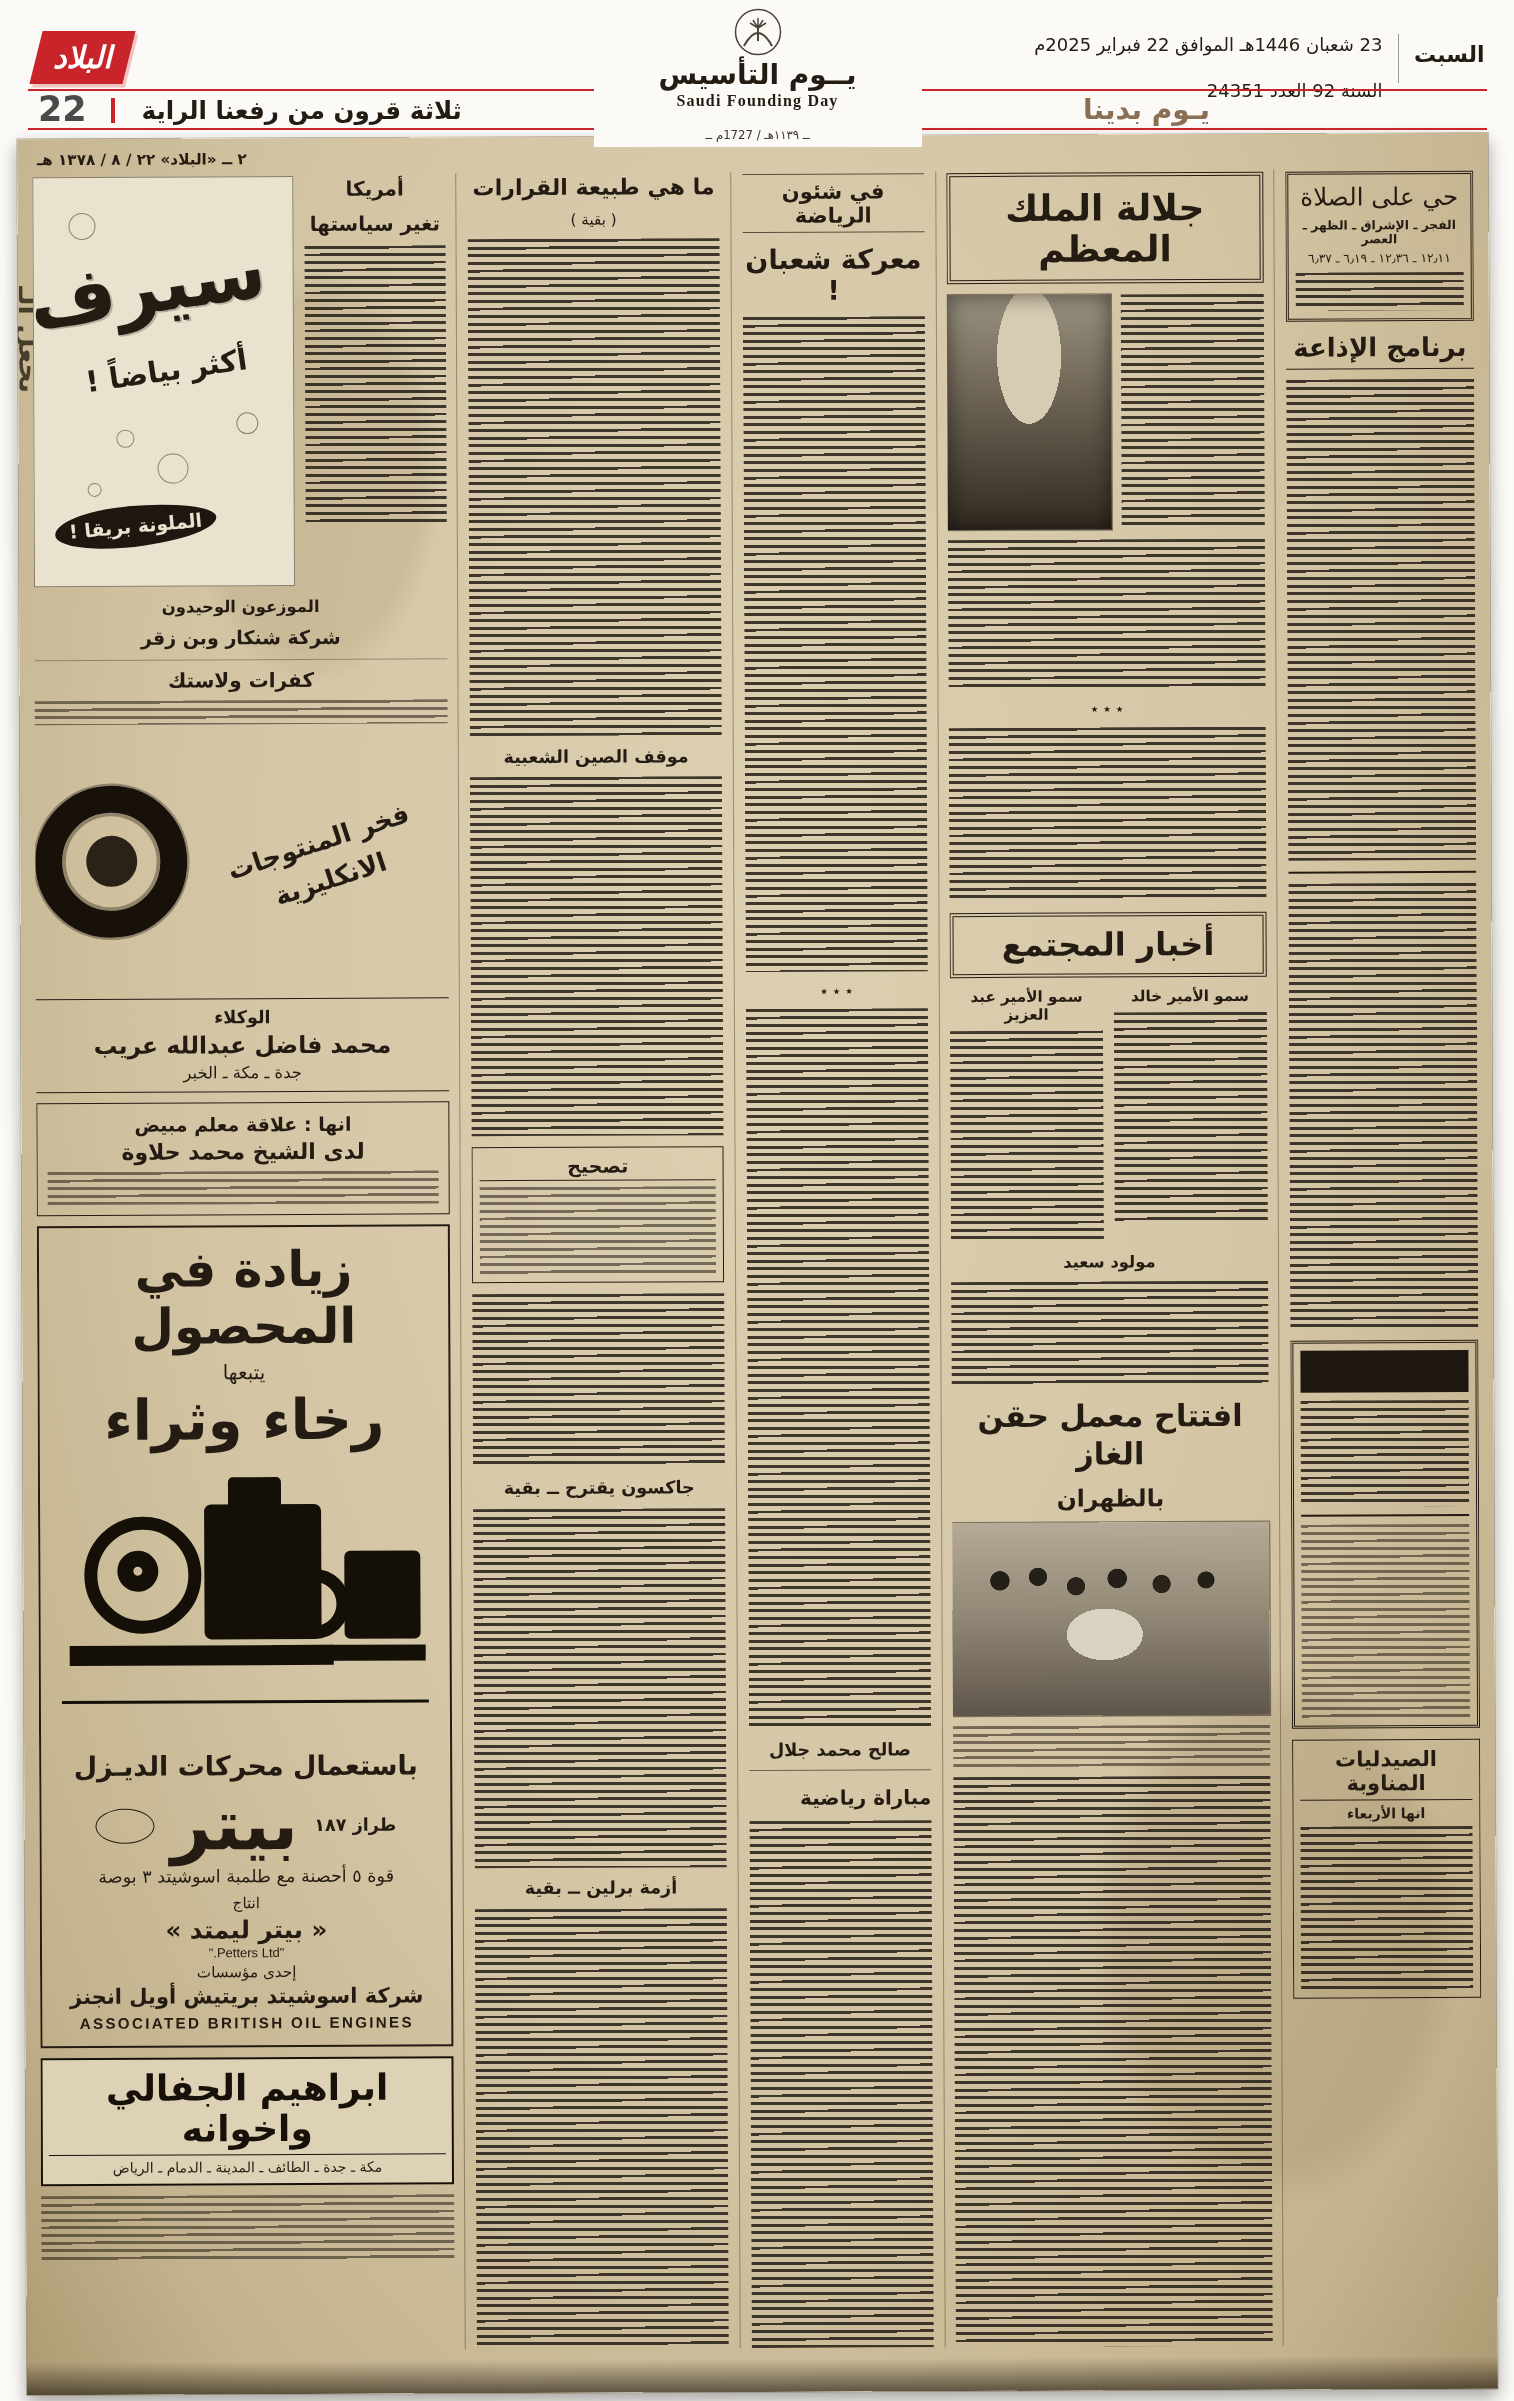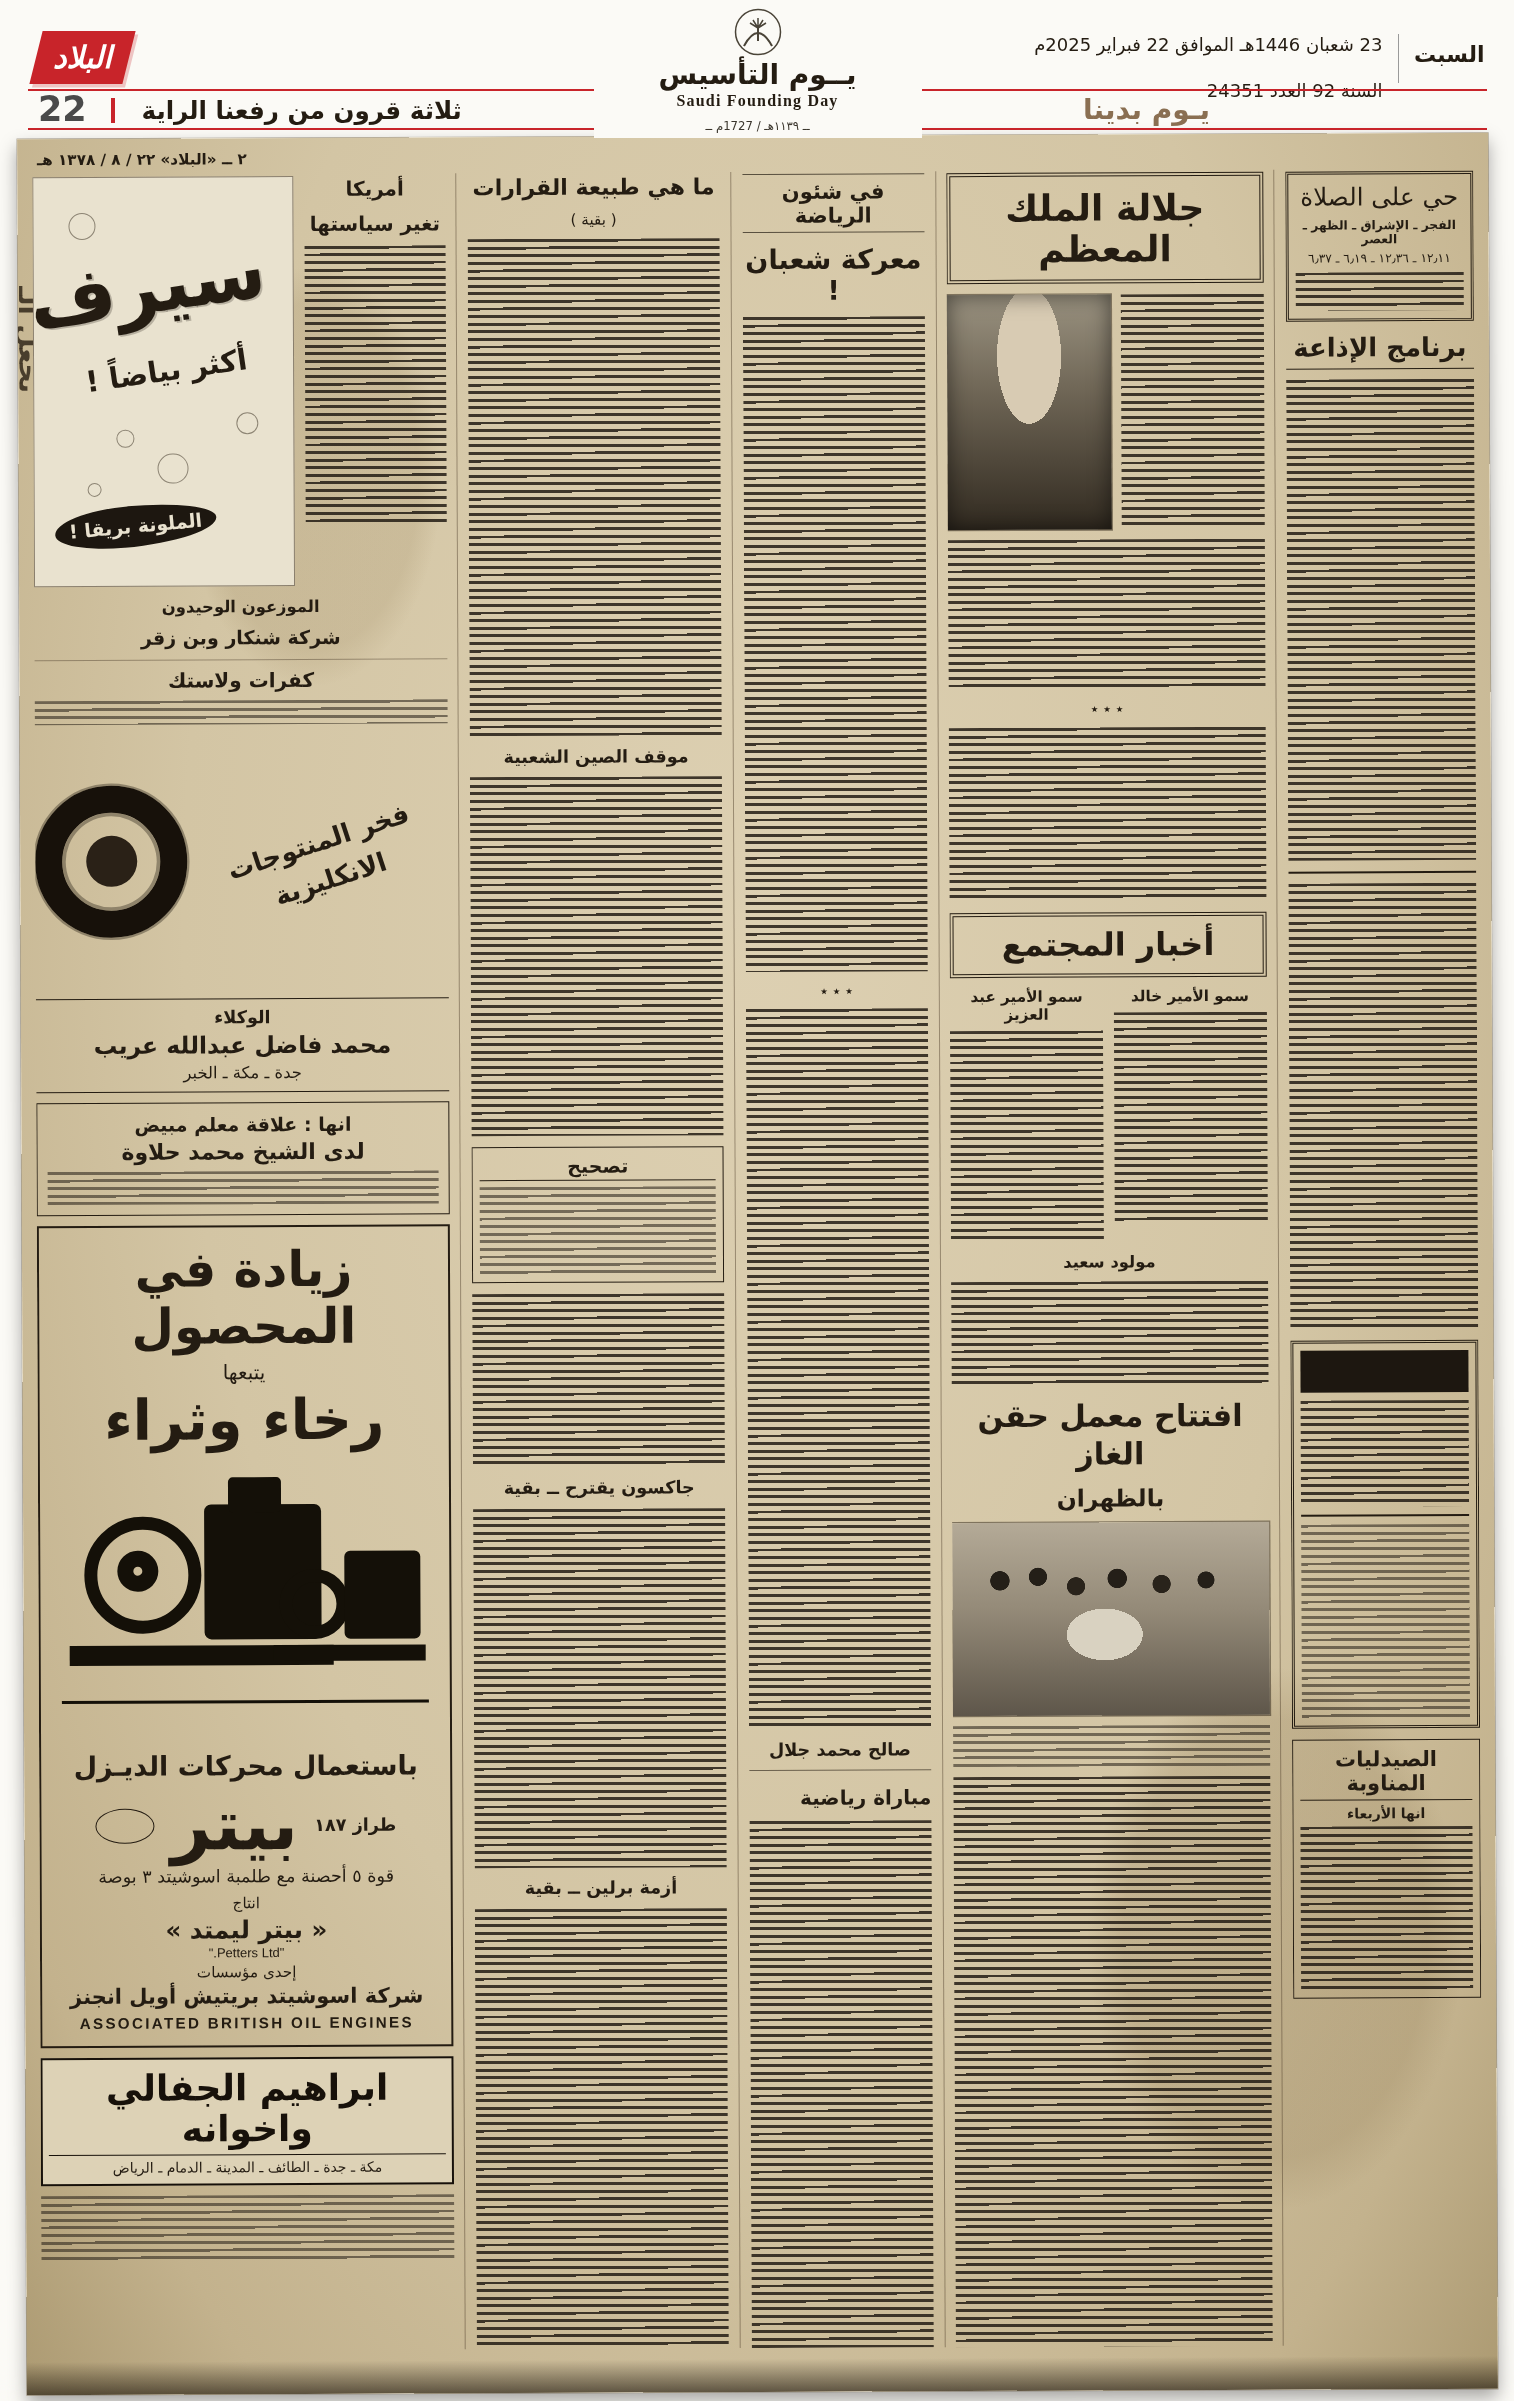--- a/index.html
+++ b/index.html
@@ -15,21 +15,21 @@
   .logo-inner { transform:skewX(14deg); color:#fff; font-weight:bold; font-size:30.5px; font-style:italic; }
   .mast-right { position:absolute; top:34px; right:30.5px; display:flex; direction:rtl; gap:15.2px; align-items:flex-start; }
   .day { font-size:22px; font-weight:bold; padding-top:8.2px; }
   .divider-v { width:1.2px; height:49px; background:#9a9a9a; }
   .dates { display:flex; flex-direction:column; gap:25px; font-size:18px; text-align:right; }
   .mast-center { position:absolute; top:7px; left:50%; transform:translateX(-50%); width:328px;
                  text-align:center; background:#fbfaf6; z-index:3; padding:0 11.7px 4.7px; }
   .emblem { width:50px; height:50px; margin:0 auto 1.2px; display:block; }
   .fd-title { font-size:28px; font-weight:bold; letter-spacing:0.6px; }
   .fd-en { font-family:"Liberation Serif", serif; font-size:16px; font-weight:bold; letter-spacing:1.2px; margin-top:1.2px; }
-  .fd-years { font-size:11.7px; color:#3a352c; margin-top:9px; }
+  .fd-years { font-size:11.7px; color:#3a352c; margin-top:18px; }
   .rule { position:absolute; left:28px; right:28px; height:2.3px; background:#c8242a; z-index:1; }
   .rule1 { top:89px; } .rule2 { top:128px; }
   .page-num { position:absolute; top:89px; left:38px; font-size:35px; font-weight:bold; color:#4a4a4a; z-index:2; }
   .slogan-wrap { position:absolute; top:96px; left:111px; display:flex; align-items:center; gap:9.4px; z-index:2; }
   .red-tick { width:4.1px; height:24.6px; background:#c8242a; }
   .slogan { font-size:24.6px; font-weight:bold; direction:rtl;margin-left:17px; }
   .section-title { position:absolute; top:93px; right:305px; font-size:28px; font-weight:bold; color:#8a6f52; direction:rtl; z-index:2; }
 
   
   .scan { position:absolute; top:136px; left:22px; right:22px; bottom:9.4px;

